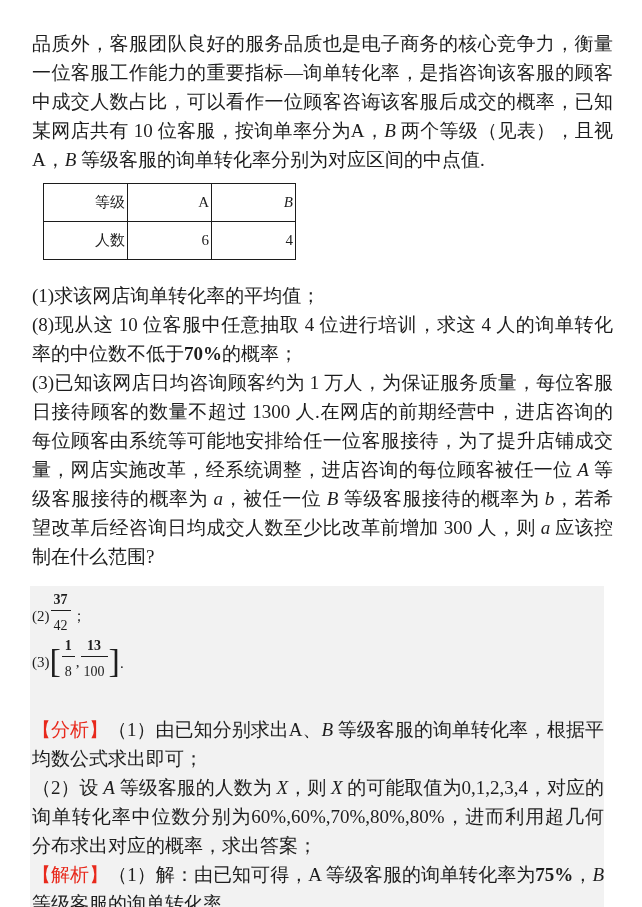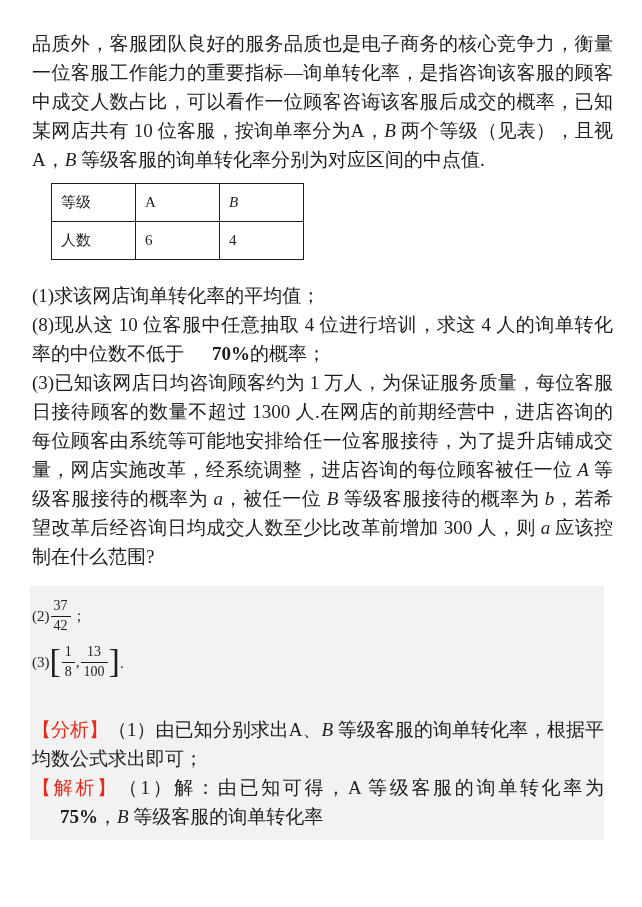--- a/index.html
+++ b/index.html
@@ -9,26 +9,26 @@
     width:642px; height:907px; background:#ffffff; overflow:hidden;
     font-family:"Liberation Serif","DejaVu Serif",serif;
     color:var(--ink);
   }
   .page { padding:29px 28px 0 32px; width:642px; }
   .line {
     margin:0; font-size:19px; line-height:29px;
     text-align:justify; width:581px;
   }
   .s-i { font-style:italic; }
-  .s-b { font-weight:bold;margin-left:28px; }
+  .s-b { font-weight:bold; }
   .red-label { color:var(--red); }
 
   
   table.grade {
-    border-collapse:collapse; margin:9px 0 0 19px; table-layout:fixed;
+    border-collapse:collapse; margin:9px 0 0 11px; table-layout:fixed;text-align:right;
   }
   table.grade td {
     border:1.5px solid #1c1c1c; width:84px; height:38px;
     padding:0 2px 0 9px; font-size:15px; vertical-align:middle;
     white-space:nowrap;
   }
   td.ital { font-style:italic; }
 
   .questions { margin-top:21px; }
 
@@ -40,22 +40,22 @@
   }
   .panel .line { width:572px; }
   .fline {
     margin:0; font-size:15px; line-height:44px; height:46px;
     display:flex; align-items:center; width:572px;
   }
   .frac {
     display:inline-block; text-align:center; vertical-align:middle;
     font-size:14px; line-height:1.3; margin:0 1px;
   }
-  .frac .num { display:block; border-bottom:1px solid #1d1d1d; padding:0 3px; }
-  .frac .den { display:block; padding:0 3px; }
+  .frac .num { display:block; border-bottom:1px solid #1d1d1d; padding:0 3px;font-weight:bold; }
+  .frac .den { display:block; padding:6px 3px; }
   .brk {
     font-size:34px; font-weight:300; line-height:1;
     position:relative; top:-1px; font-family:"Liberation Serif",serif;
   }
   .analysis-block { margin-top:30px; }
   .tail-dot { align-self:flex-end; }
 </style>
 </head>
 <body>
 
@@ -107,18 +107,19 @@
         <span class="frac">
           <span class="num">13</span>
           <span class="den">100</span>
         </span>
         <span class="brk">]</span>
         <span class="tail-dot">.</span>
       </p>
 
     <div class="analysis-block">
       <p class="line"><span class="red-label">【分析】</span><span><span>（1）由已知分别求出A、</span><span class="s-i">B</span><span> 等级客服的询单转化率，根据平均数公式求出即可；</span></span></p>
+      <p class="line"><span>（2）设 </span><span class="s-i">A</span><span> 等级客服的人数为 </span><span class="s-i">X</span><span>，则 </span><span class="s-i">X</span><span> 的可能取值为0,1,2,3,4，对应的询单转化率中位数分别为60%,60%,70%,80%,80%，进而利用超几何分布求出对应的概率，求出答案；</span></p>
     </div>
 
     <p class="line"><span class="red-label">【解析】</span><span><span>（1）解：由已知可得，A 等级客服的询单转化率为</span><span class="s-b">75%</span><span>，</span><span class="s-i">B</span><span> 等级客服的询单转化率</span></span></p>
 
   </div>
 </div>
 
 </body></html>

